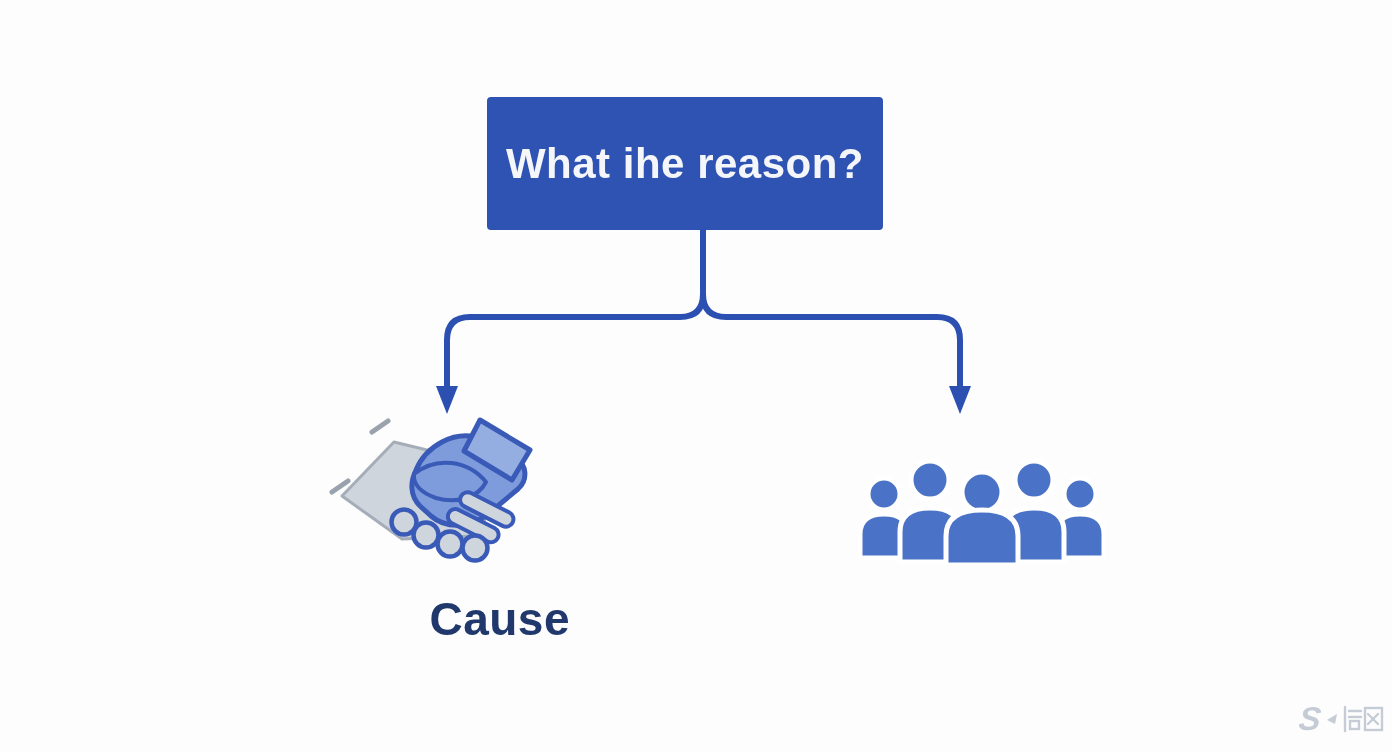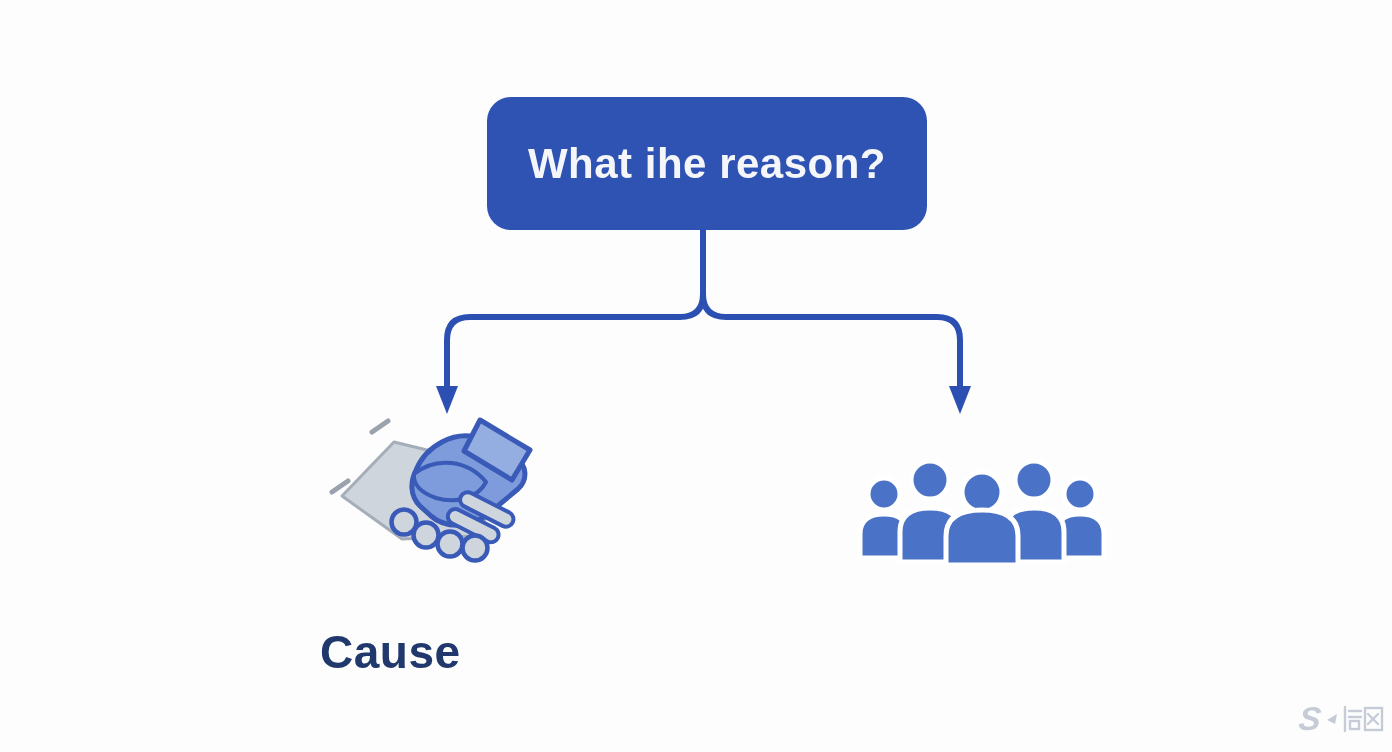--- a/index.html
+++ b/index.html
@@ -24,23 +24,23 @@
   .canvas{
     position:relative;
     width:1392px;
     height:752px;
     background:var(--background);
     overflow:hidden;
   }
   .root-box{
     position:absolute;
     left:487px; top:97px;
-    width:440px; height:133px;
+    width:396px; height:133px;
     background:var(--box-blue);
-    border-radius:24px;
+    border-radius:4px;
     display:flex;
     align-items:center;
     justify-content:center;
   }
   .root-box span{
     color:var(--box-text);
     font-size:42px;
     font-weight:bold;
     letter-spacing:0.5px;
   }
@@ -54,22 +54,22 @@
     fill:none;
     stroke:var(--connector-blue);
     stroke-width:6;
   }
   .arrowhead{ fill:var(--connector-blue); }
   .icon-svg{ position:absolute; }
   .handshake-svg{ left:328px; top:406px; width:226px; height:162px; }
   .people-svg{ left:858px; top:450px; width:248px; height:115px; }
   .branch-label{
     position:absolute;
-    top:625px;
-    text-align:left;
+    top:592px;
+    text-align:right;
     font-size:46px;
     font-weight:bold;
     color:var(--label-navy);
     letter-spacing:0.5px;
   }
   .cause-label{ left:320px; width:250px; }
   .layoff-label{ left:850px; width:260px; }
   .hand-gray-shape{ fill:var(--hand-gray); stroke:#a5aeb8; stroke-width:3; stroke-linejoin:round; }
   .hand-blue-shape{ fill:var(--hand-blue); stroke:var(--hand-outline); stroke-width:5; stroke-linejoin:round; }
   .cuff-shape{ fill:var(--cuff-blue); stroke:var(--hand-outline); stroke-width:5; stroke-linejoin:round; }

